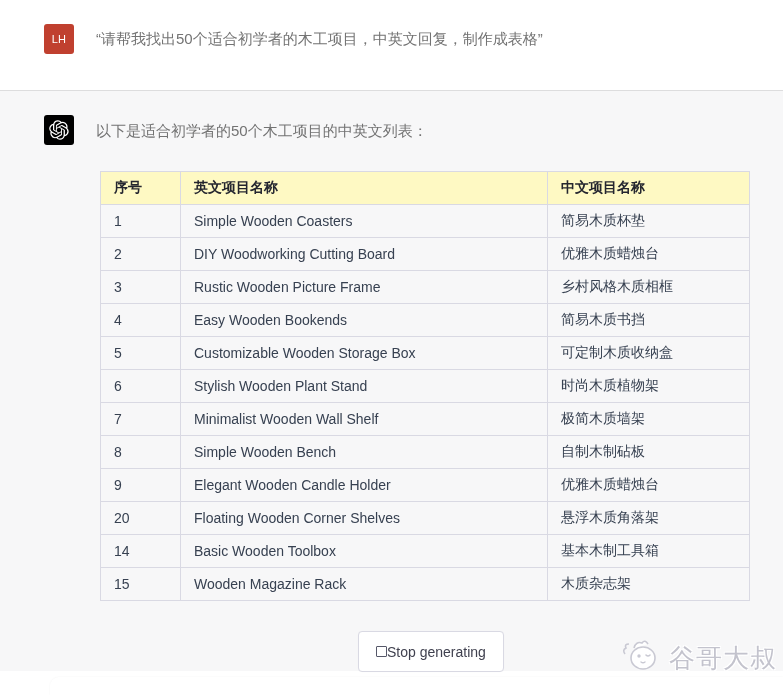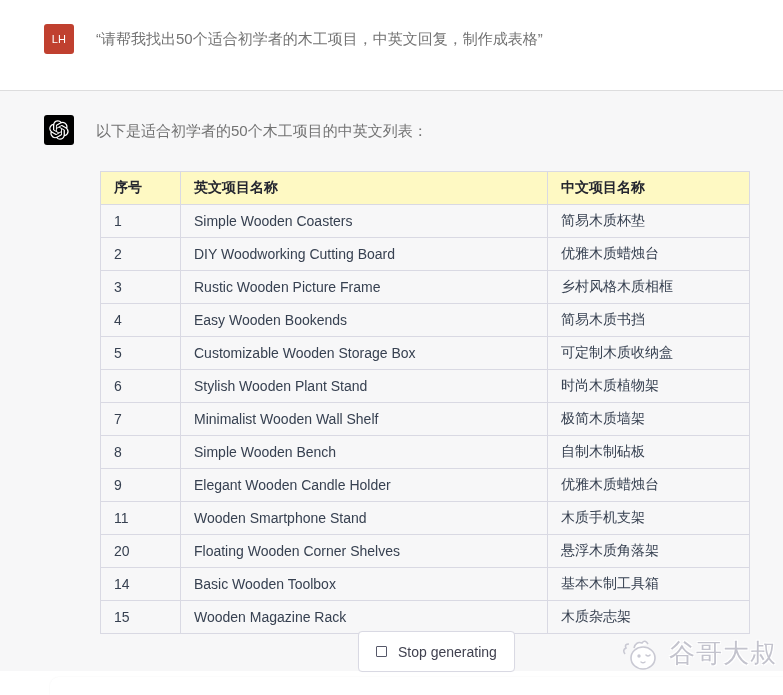--- a/index.html
+++ b/index.html
@@ -75,21 +75,21 @@
     background: #fef9c3;
     font-weight: 700;
     color: #24262f;
     margin-top: 37px;
   }
   .stop-btn {
     position: absolute;
     left: 358px; top: 631px;
     height: 41px;
     padding: 0 17px;
-    display: flex; align-items: center; gap: 11px;
+    display: flex; align-items: center; 
     background: #ffffff;
     border: 1px solid #d9d9e3;
     border-radius: 4px;
     font-family: "Liberation Sans", "DejaVu Sans", sans-serif;
     font-size: 14px;
     color: #40414f;
     cursor: pointer;
     z-index: 6;
     box-shadow: 0 0 1px rgba(0,0,0,0.04);
   }
@@ -104,21 +104,21 @@
     left: 50px; top: 677px;
     width: 733px; height: 18px;
     background: #ffffff;
     border-top-left-radius: 9px;
     box-shadow: 0 0 2px rgba(0,0,0,0.05);
     z-index: 5;
   }
   .watermark {
     position: absolute;
     right: 6px; top: 636px;
-    display: flex; align-items: flex-start; gap: 4px;
+    display: flex; align-items: flex-end; gap: 4px;
     z-index: 7;
     pointer-events: none;
   }
   .watermark-text {
     font-size: 26px;
     letter-spacing: 1px;
     color: #c3c3cd;
     text-shadow:
       -1px -1px 0 #ffffff, 1px -1px 0 #ffffff,
       -1px 1px 0 #ffffff, 1px 1px 0 #ffffff;
@@ -194,25 +194,20 @@
           <td>8</td>
           <td>Simple Wooden Bench</td>
           <td>自制木制砧板</td>
         </tr>
         <tr>
           <td>9</td>
           <td>Elegant Wooden Candle Holder</td>
           <td>优雅木质蜡烛台</td>
         </tr>
         <tr>
-          <td>11</td>
-          <td>Wooden Smartphone Stand</td>
-          <td>木质手机支架</td>
-        </tr>
-        <tr>
           <td>20</td>
           <td>Floating Wooden Corner Shelves</td>
           <td>悬浮木质角落架</td>
         </tr>
         <tr>
           <td>14</td>
           <td>Basic Wooden Toolbox</td>
           <td>基本木制工具箱</td>
         </tr>
         <tr>

